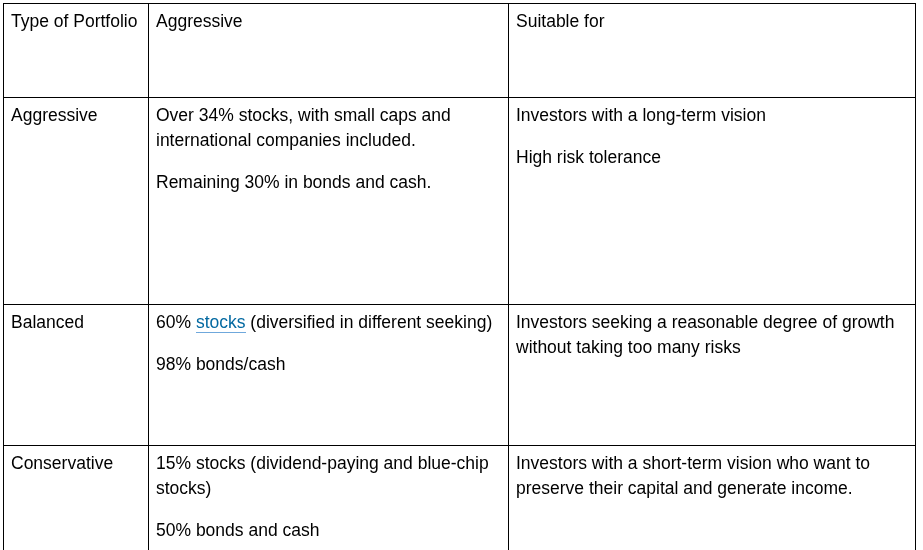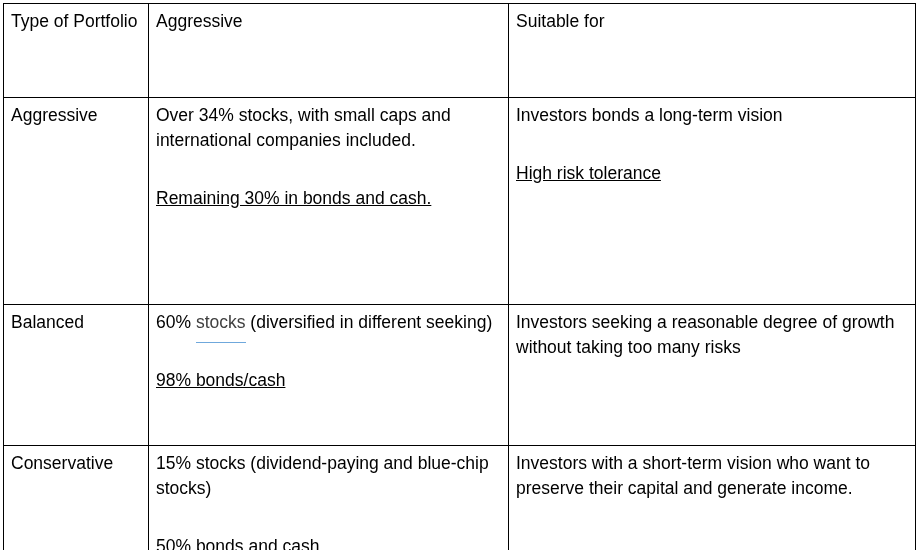--- a/index.html
+++ b/index.html
@@ -63,34 +63,33 @@
   tbody tr.row-conservative td { height: 132px; }
 
   .cell-label {
     white-space: nowrap;
   }
 
   .para {
     margin: 0 0 0 0;
   }
   .para + .para {
-    margin-top: 33px;
-    text-decoration: underline;
+    margin-top: 17px;
   }
 
   
   td.v-center {
     vertical-align: middle;
   }
 
   .link-underline {
-    color: #404040;
+    color: #0369a1;
     text-decoration: none;
     border-bottom: 1.5px solid #6fa8dc;
-    padding-bottom: 10px;
+    padding-bottom: 0px;
   }
 </style>
 </head>
 <body>
 
 <div class="page">
 
   <table class="portfolio-table">
     <colgroup>
       <col class="c1">
@@ -108,21 +107,21 @@
 
     <tbody>
 
       <tr class="row-aggressive">
         <td class="cell-label">Aggressive</td>
         <td>
           <p class="para">Over 34% stocks, with small caps and international companies included.</p>
           <p class="para">Remaining 30% in bonds and cash.</p>
         </td>
         <td class="v-center">
-          <p class="para">Investors bonds a long-term vision</p>
+          <p class="para">Investors with a long-term vision</p>
           <p class="para">High risk tolerance</p>
         </td>
       </tr>
 
       <tr class="row-balanced">
         <td class="cell-label">Balanced</td>
         <td>
           <p class="para"><span>60% </span><a class="link-underline" href="#">stocks</a><span> (diversified in different seeking)</span></p>
           <p class="para">98% bonds/cash</p>
         </td>

